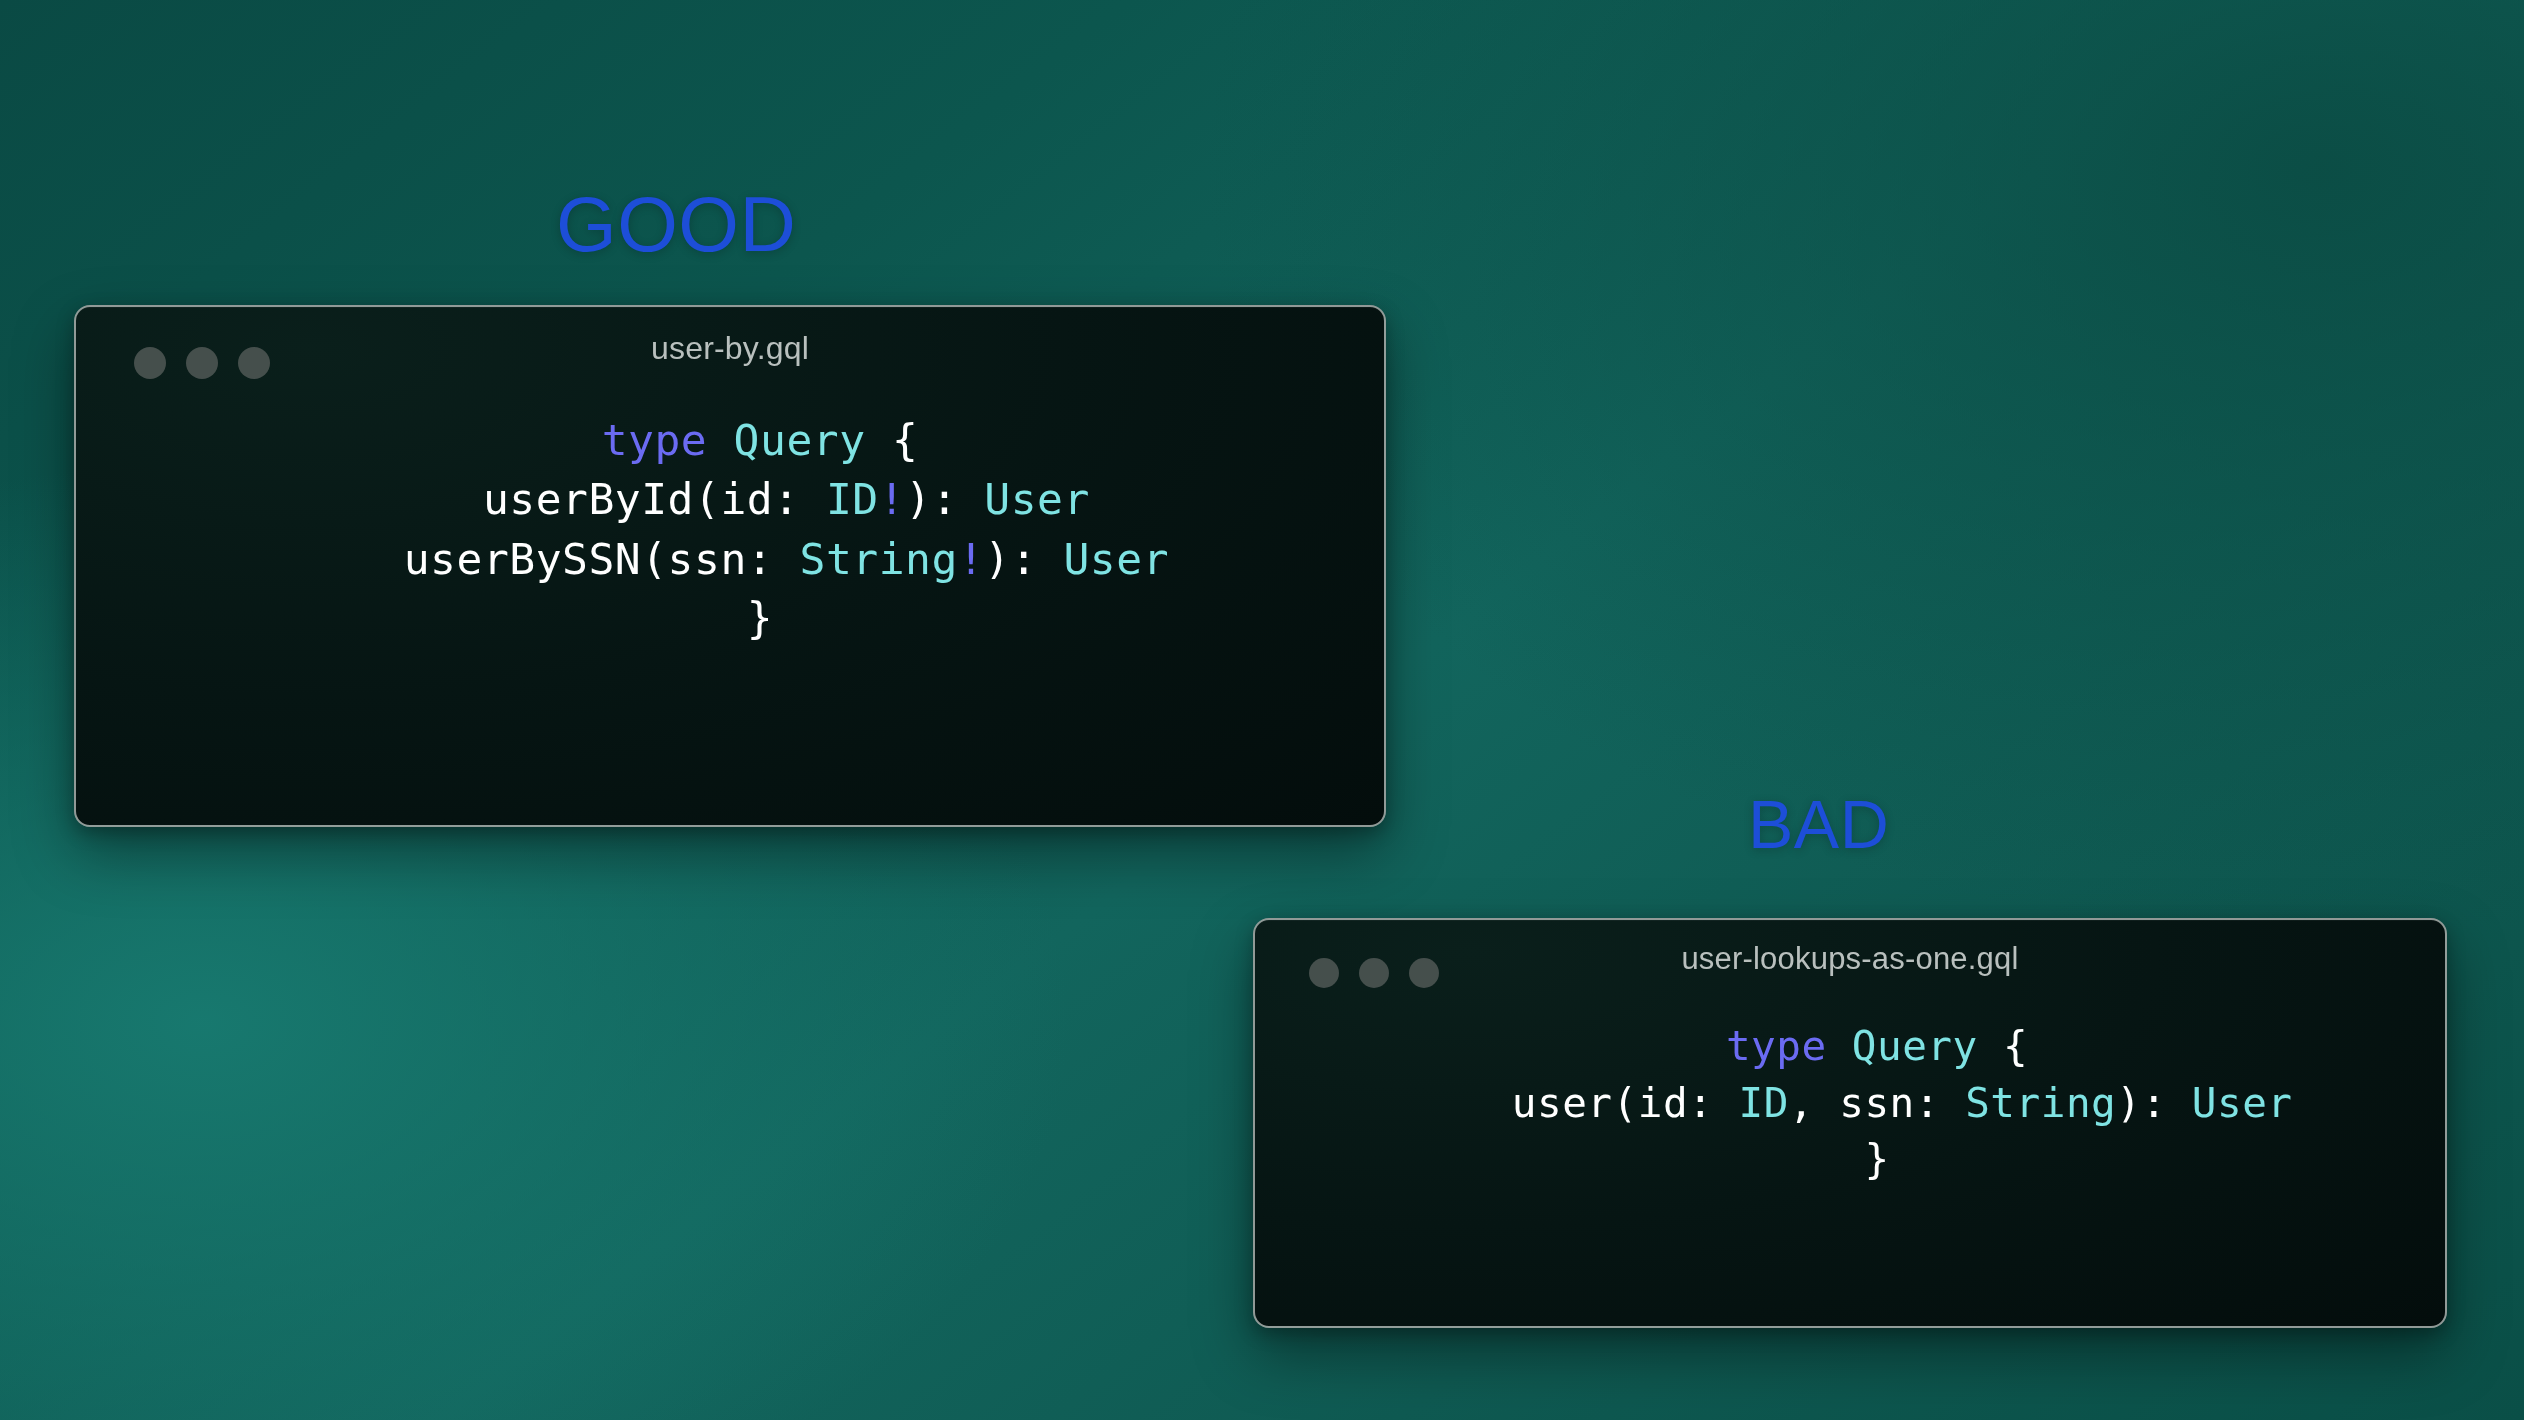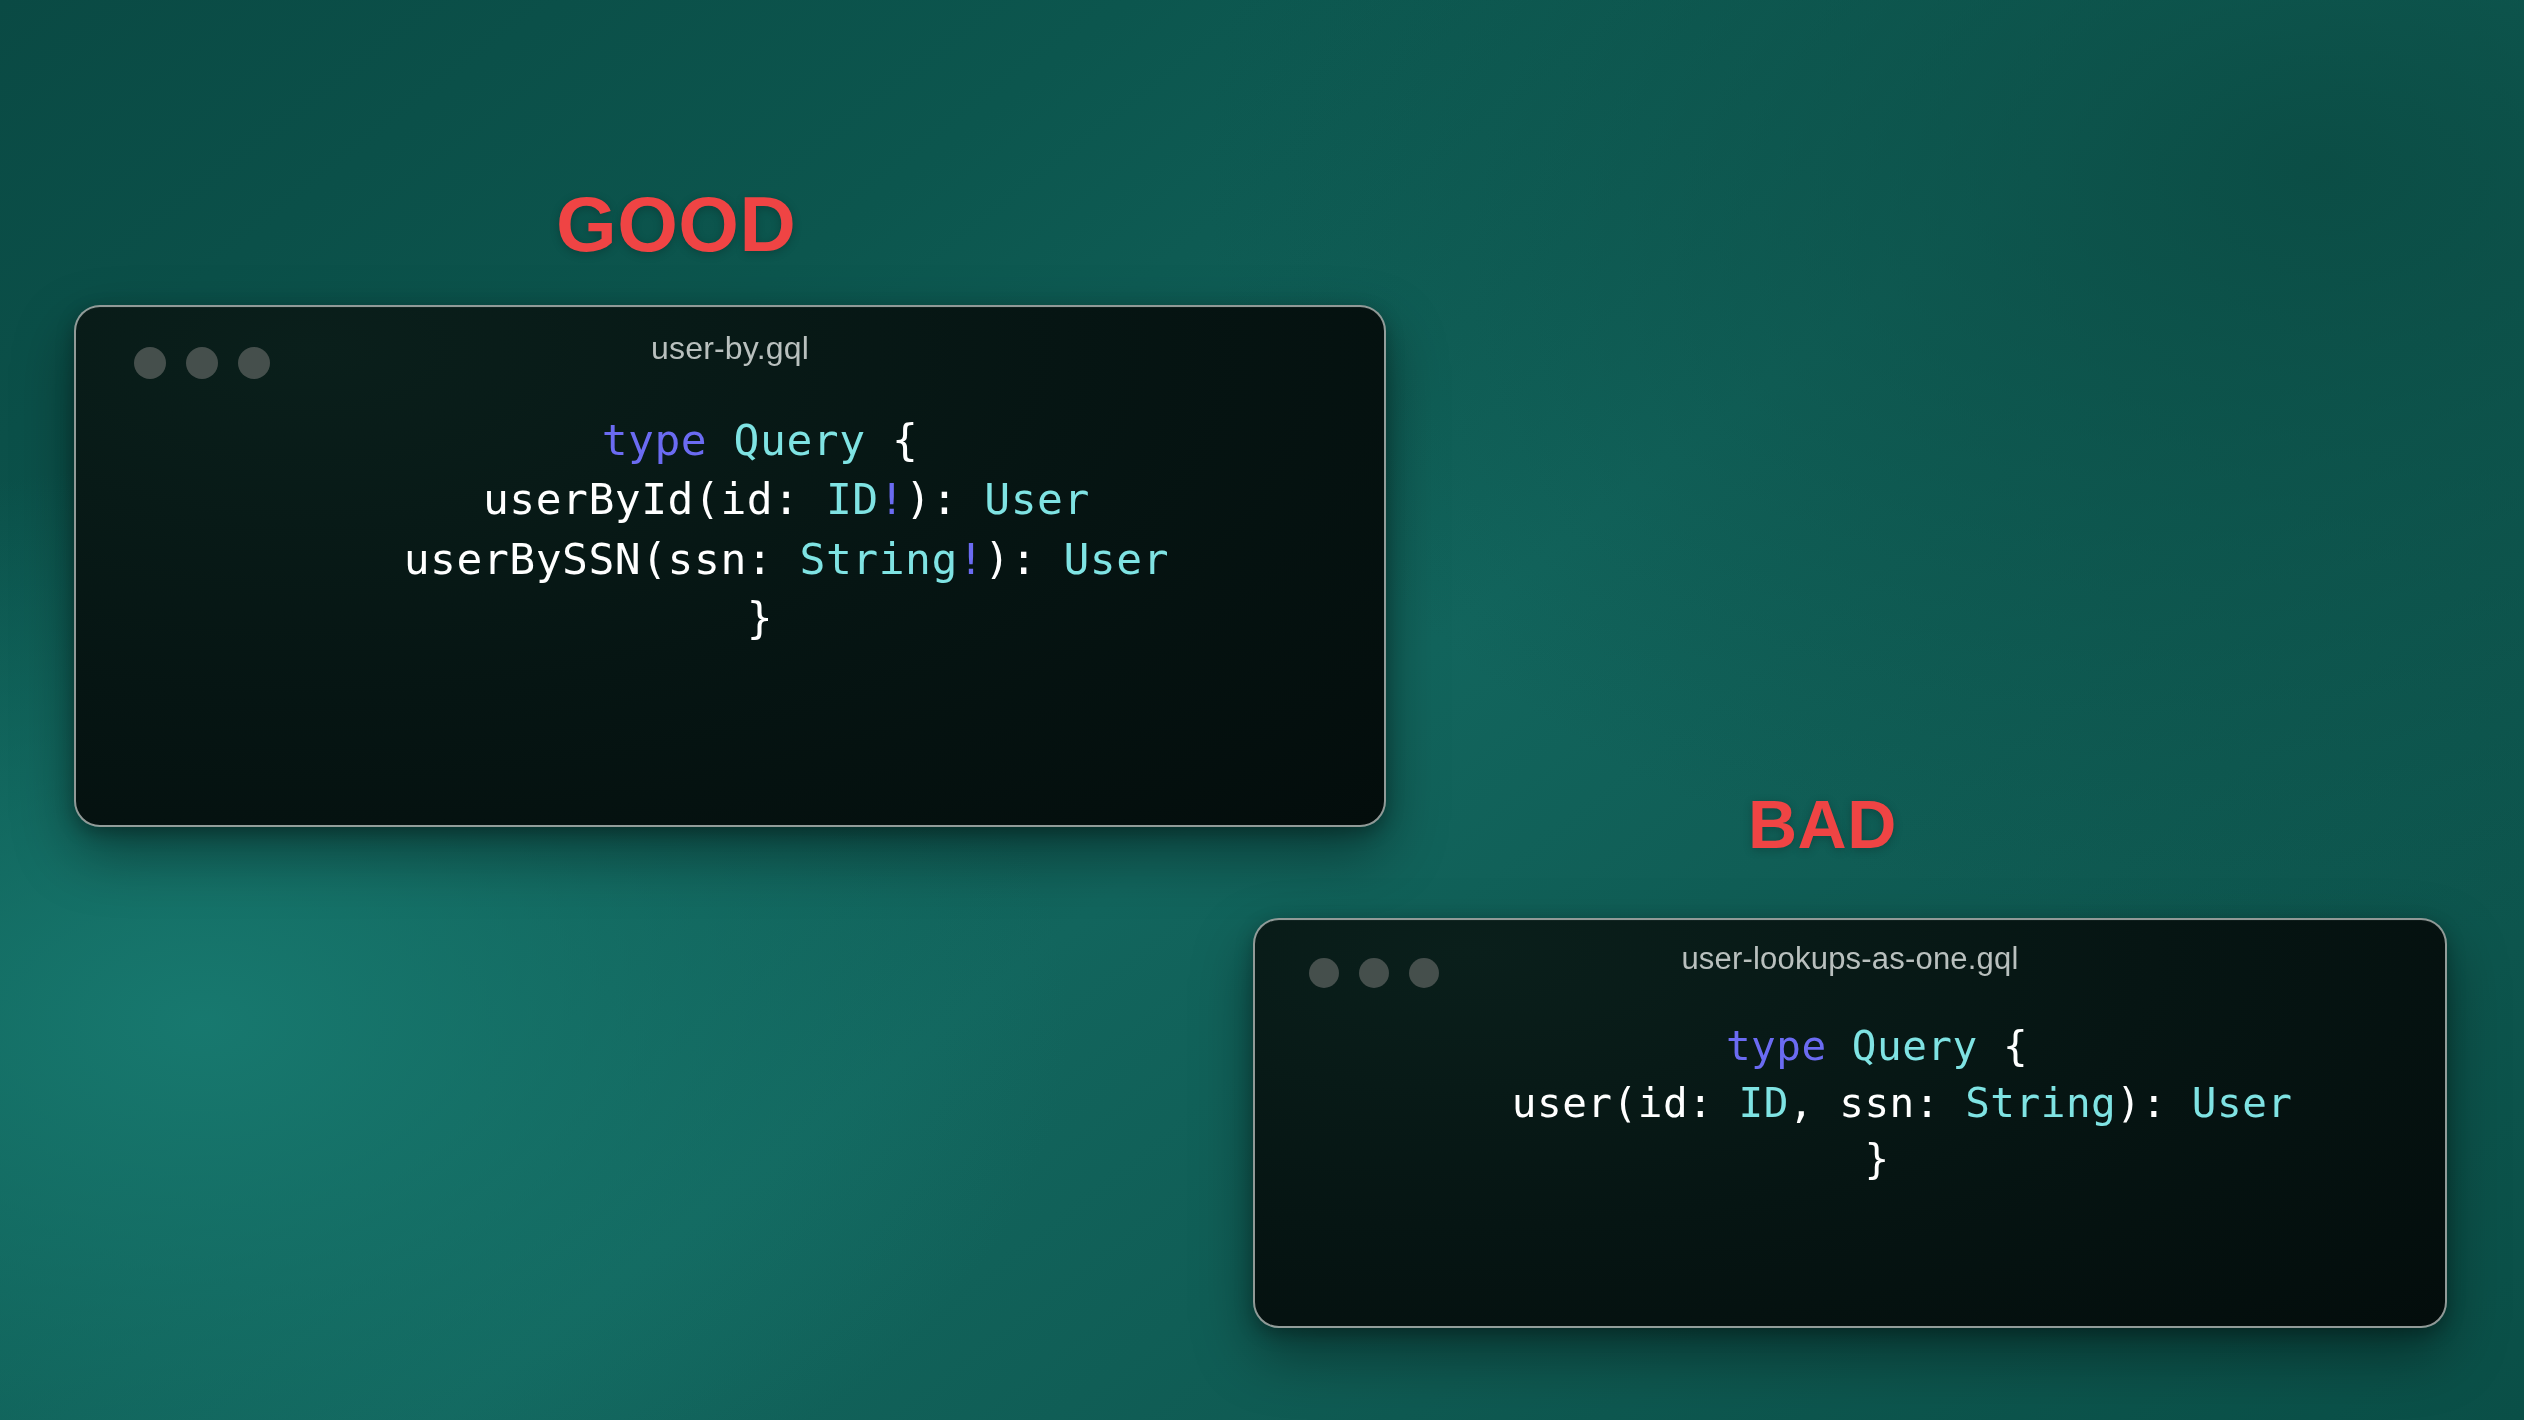--- a/index.html
+++ b/index.html
@@ -12,35 +12,35 @@
     position:relative;
     background:
       radial-gradient(ellipse 1400px 900px at 8% 72%, rgba(24,122,112,0.95) 0%, rgba(24,122,112,0.0) 62%),
       radial-gradient(ellipse 1600px 1100px at 92% 12%, rgba(10,74,66,0.85) 0%, rgba(10,74,66,0.0) 70%),
       linear-gradient(142deg, #0a4a44 0%, #0c564e 26%, #12655d 52%, #0f5a52 74%, #0a4f47 100%);
   }
 
   
   .section-label {
     position:absolute;
-    color:#ef4444;
-    font-weight:700;
+    color:#1d4ed8;
+    font-weight:400;
     letter-spacing:0.5px;
     line-height:1;
     text-shadow:0 2px 10px rgba(0,0,0,0.22);
     white-space:nowrap;
   }
   #label-good { left:556px; top:185px; font-size:78px; }
   #label-bad  { left:1748px; top:790px; font-size:68px; }
 
   
   .code-window {
     position:absolute;
     border:2px solid rgba(205,212,210,0.70);
-    border-radius:26px;
+    border-radius:16px;
     background:
       radial-gradient(ellipse 120% 140% at 18% 8%, #0a1f1b 0%, #061513 48%, #030c0b 100%);
     box-shadow:
       0 26px 60px rgba(0,0,0,0.40),
       0 6px 18px rgba(0,0,0,0.28),
       inset 0 1px 0 rgba(255,255,255,0.04);
     overflow:hidden;
   }
   #window-good { left:74px;  top:305px; width:1312px; height:522px; }
   #window-bad  { left:1253px; top:918px; width:1194px; height:410px; }

